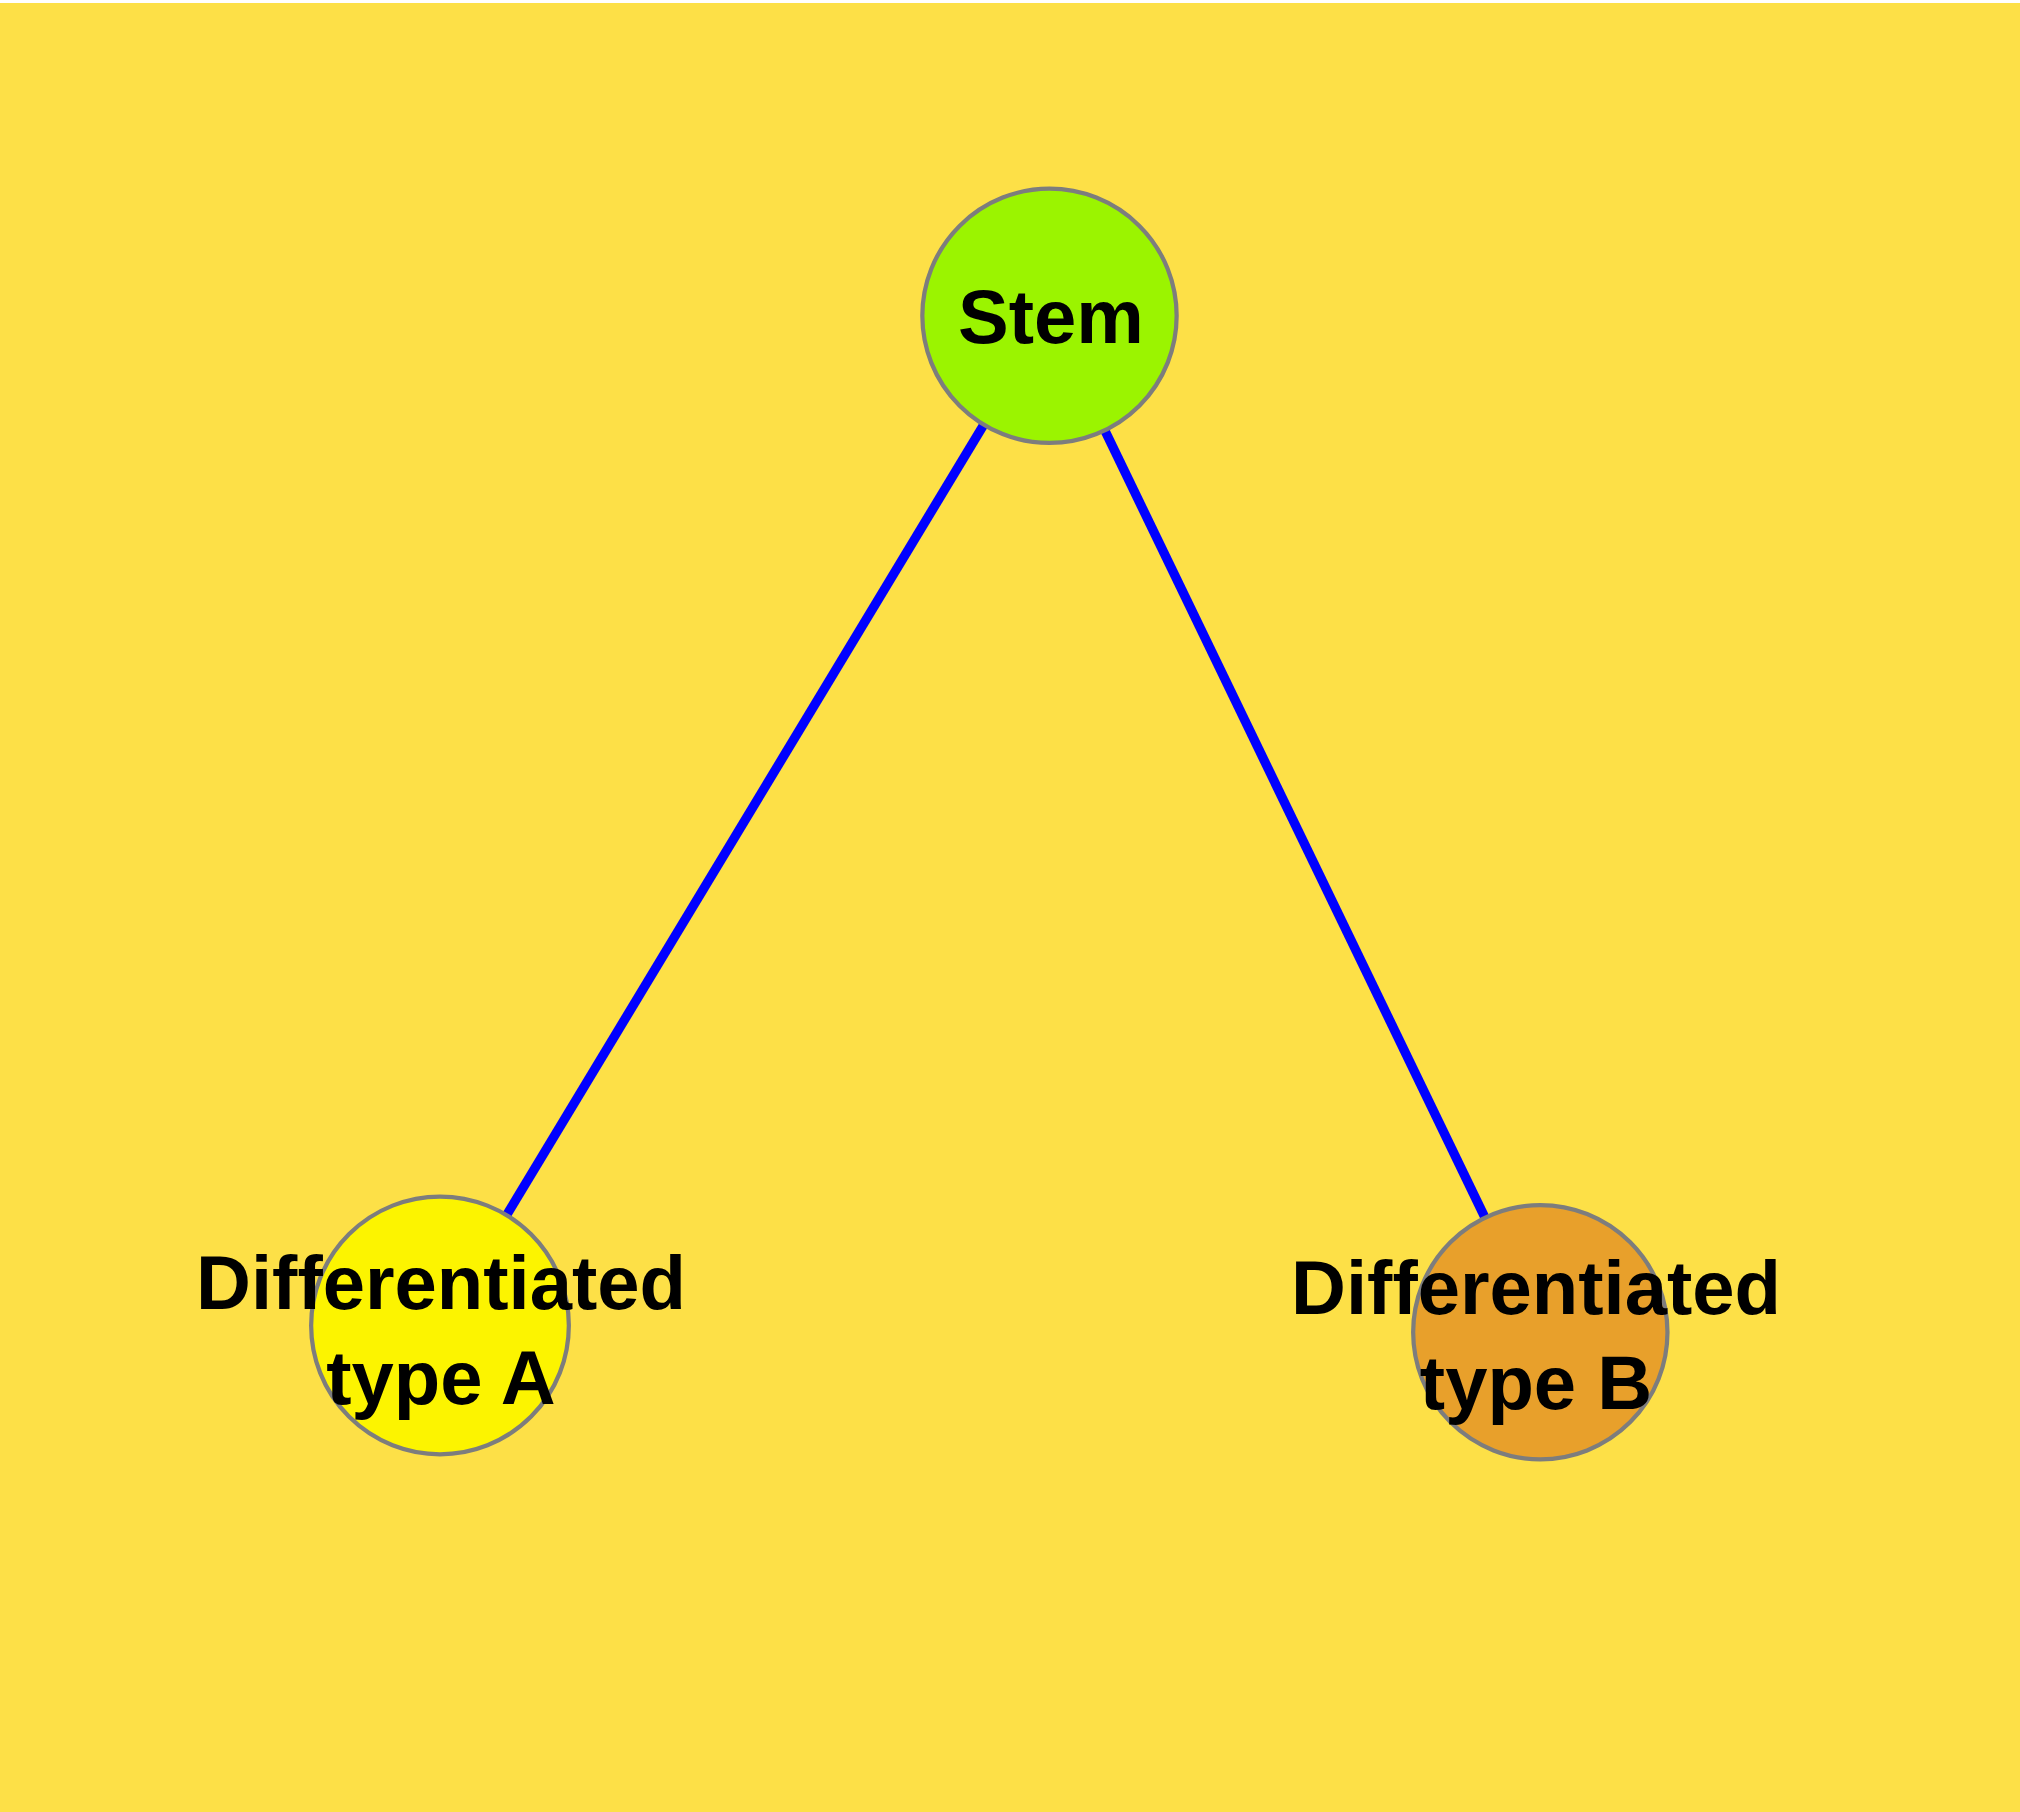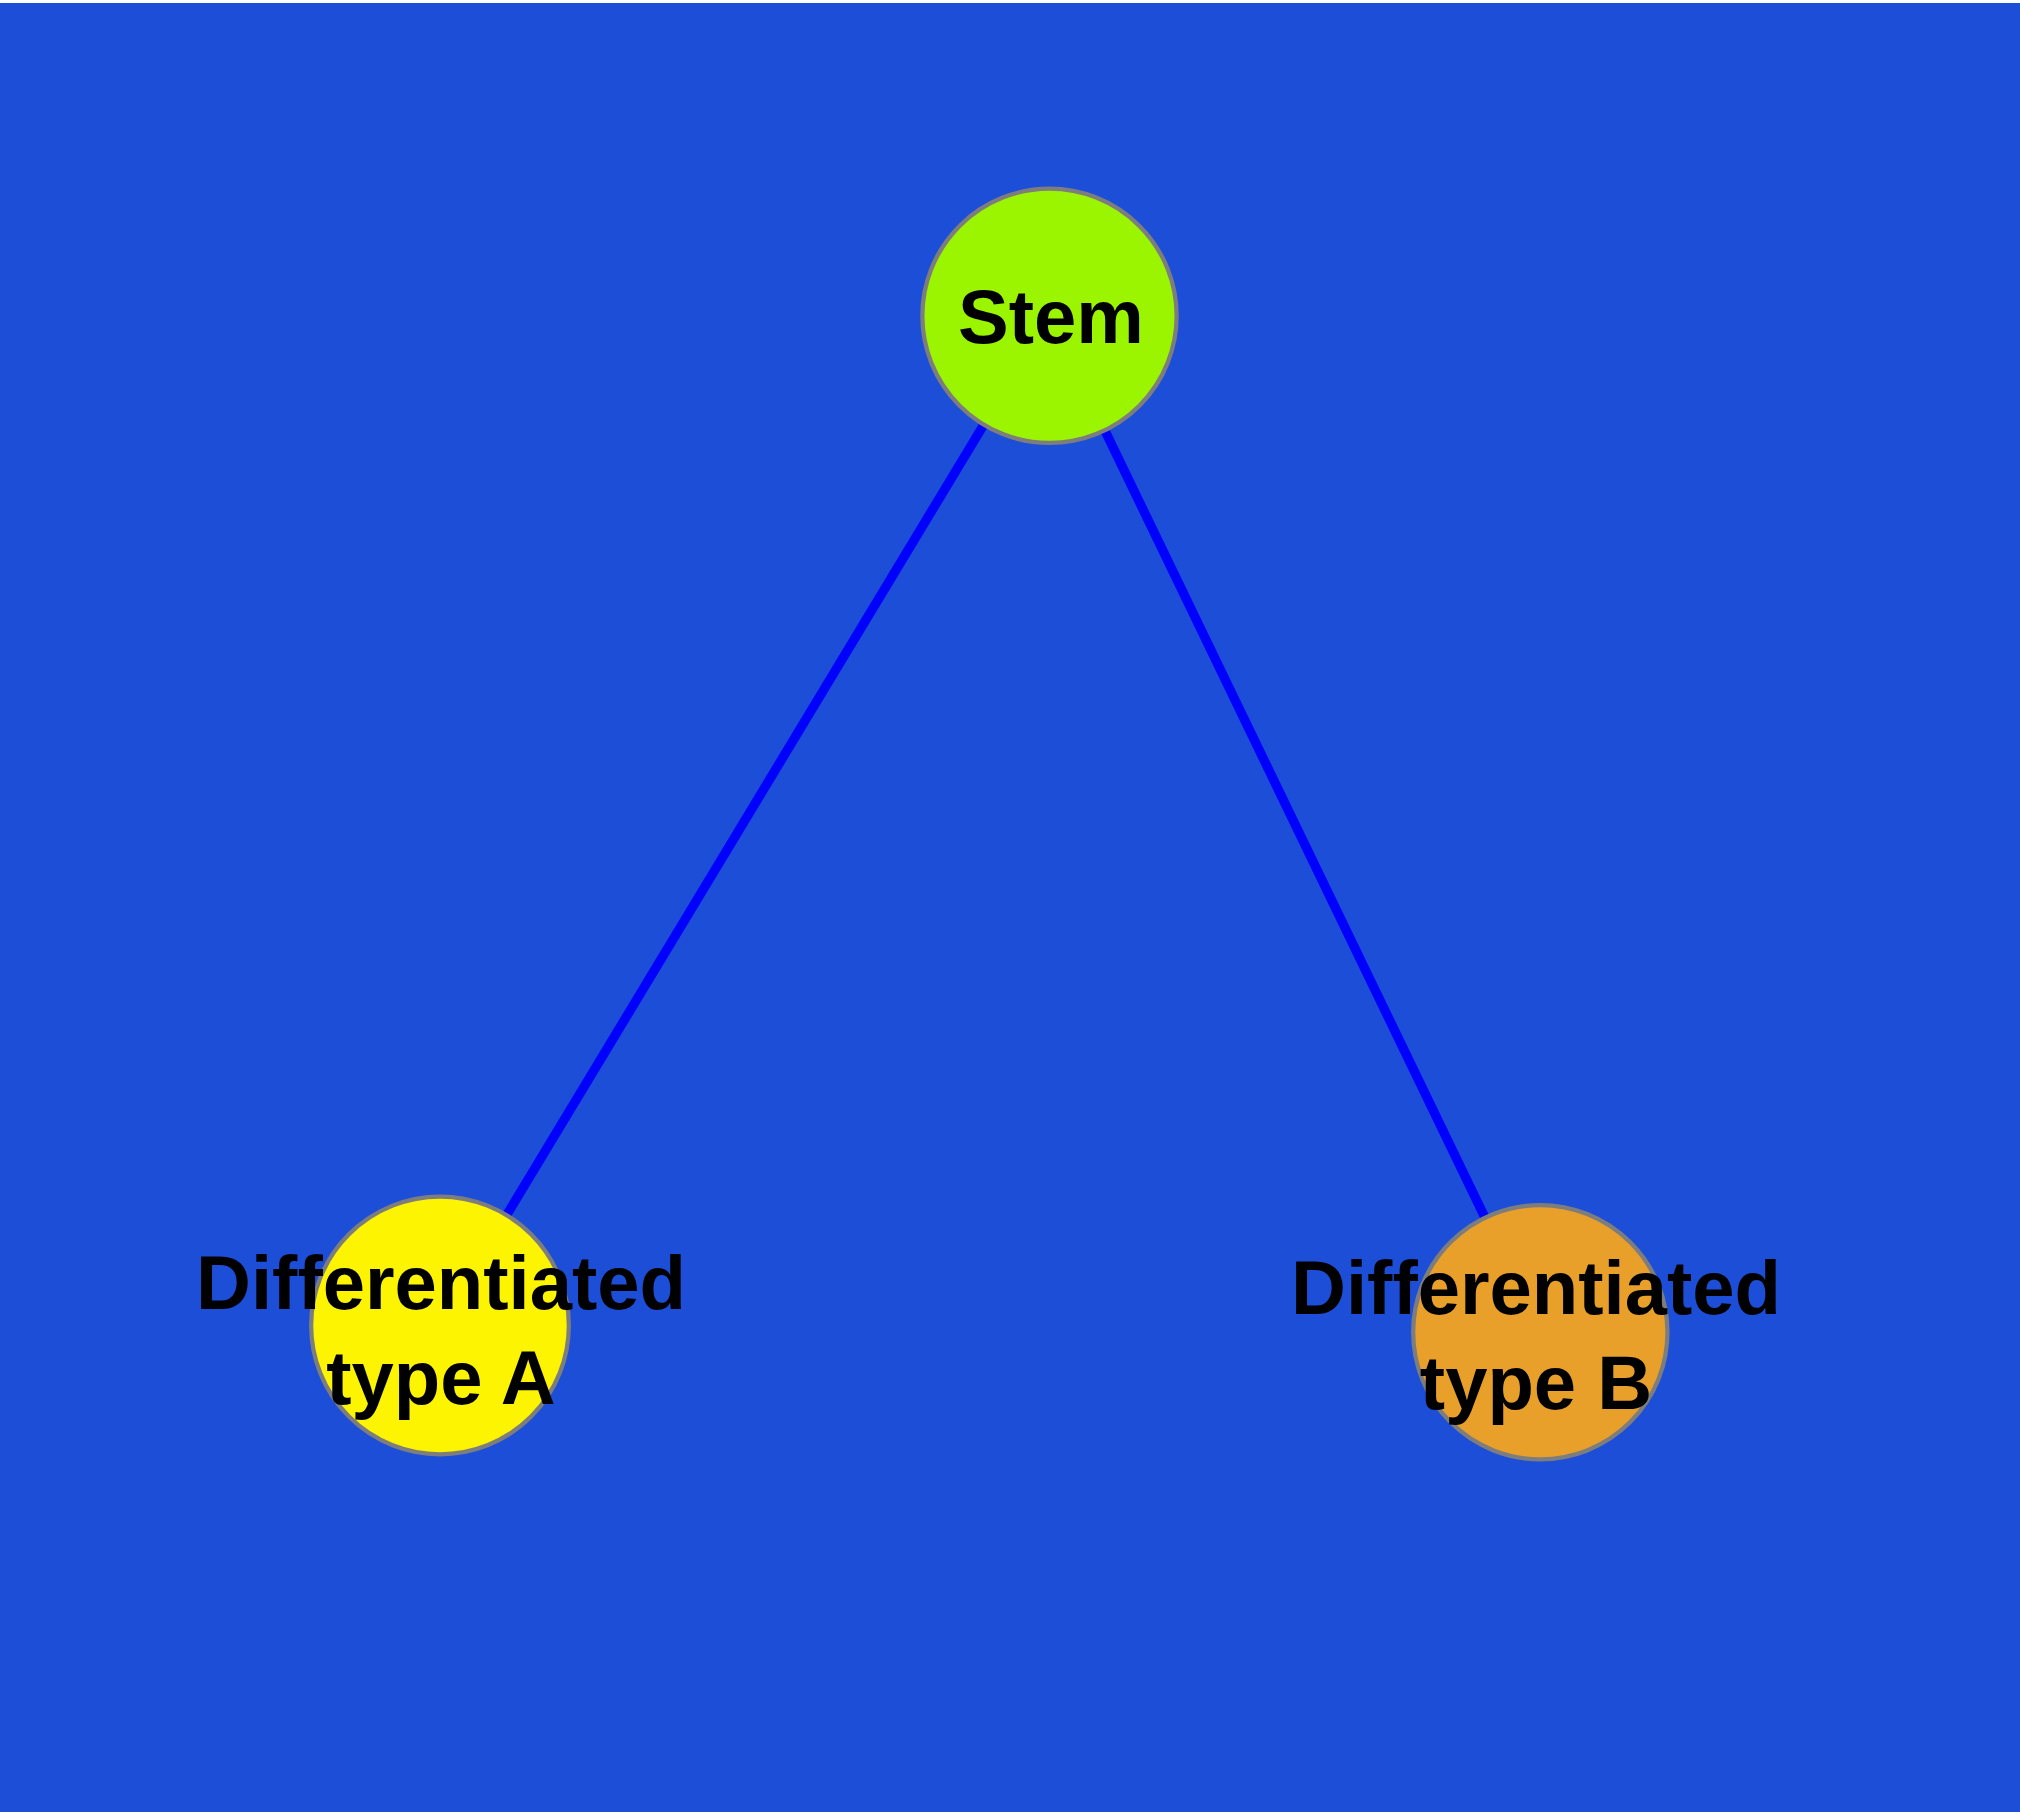--- a/index.html
+++ b/index.html
@@ -34,21 +34,21 @@
     font-weight: bold;
     font-size: 76px;
     line-height: 95px;
     z-index: 2;
     pointer-events: none;
   }
 </style>
 </head>
 <body>
 
-<div class="canvas" style="background: #1d4ed8;">
+<div class="canvas" style="background: #fde047;">
 
   <svg class="edges-layer" viewBox="0 0 2384 2134">
 
     <line x1="1238" y1="369" x2="519" y2="1560" stroke="#0000FF" stroke-width="11"></line>
     <line x1="1238" y1="369" x2="1817" y2="1568" stroke="#0000FF" stroke-width="11"></line>
 
     <circle cx="1238" cy="369" r="150" fill="#9BF400" stroke="#7D7D7D" stroke-width="5"></circle>
     <circle cx="519" cy="1560" r="152" fill="#FCF400" stroke="#7D7D7D" stroke-width="5"></circle>
     <circle cx="1817" cy="1568" r="150" fill="#E8A02B" stroke="#7D7D7D" stroke-width="5"></circle>
   </svg>

